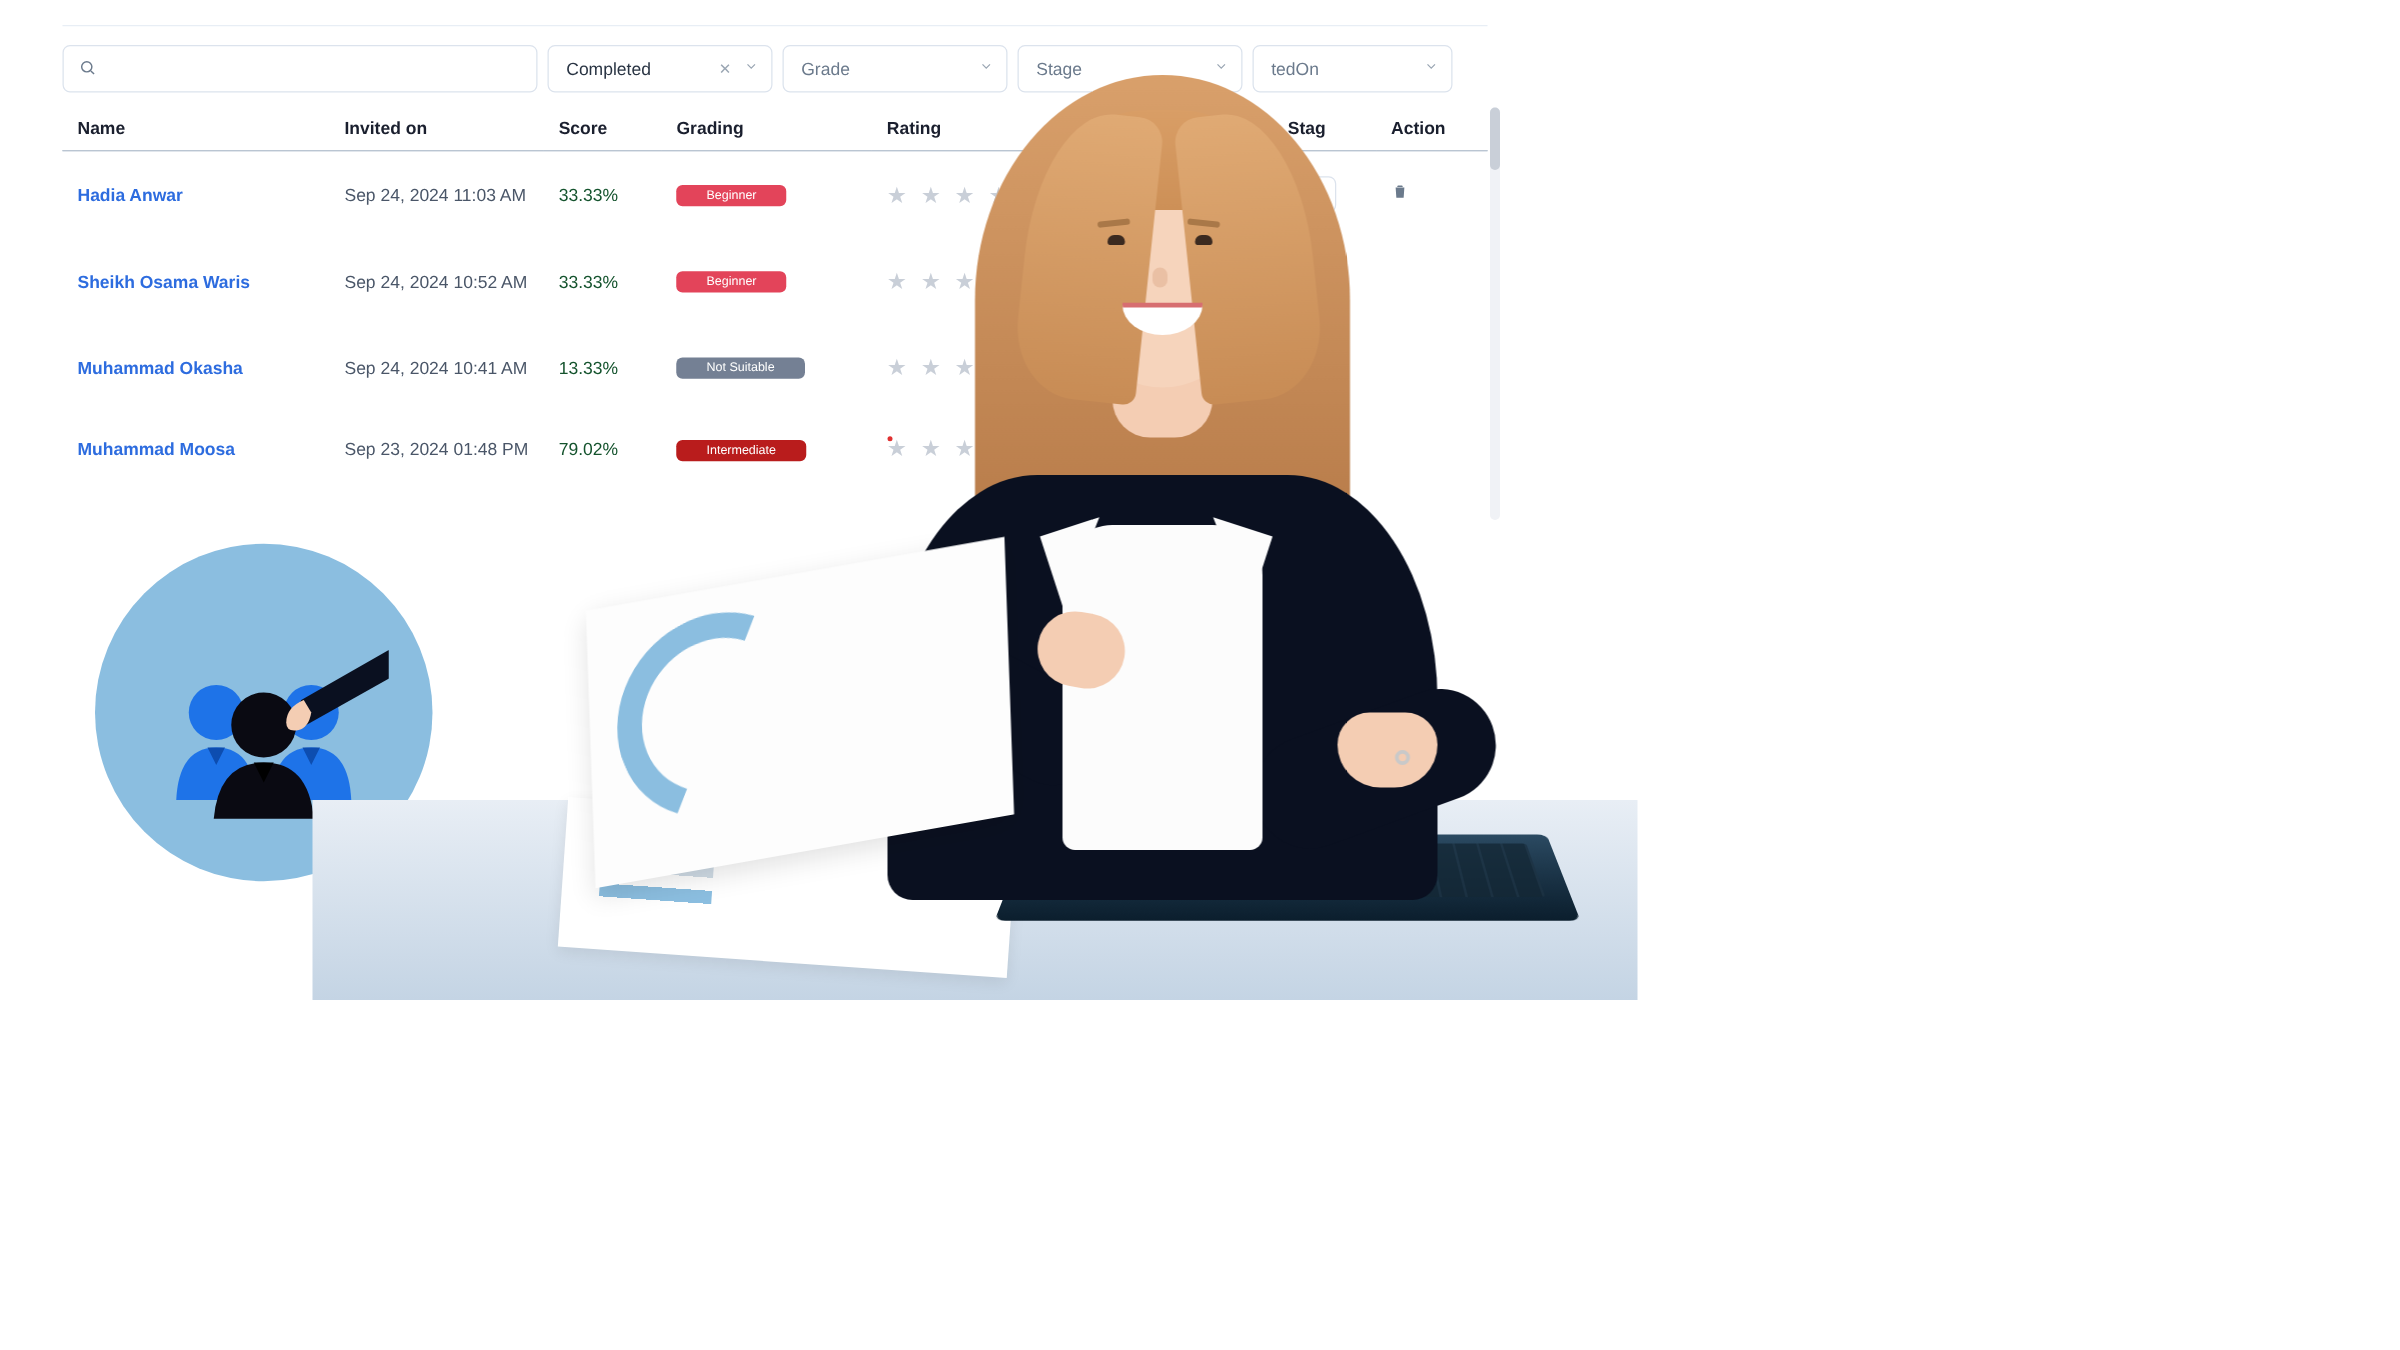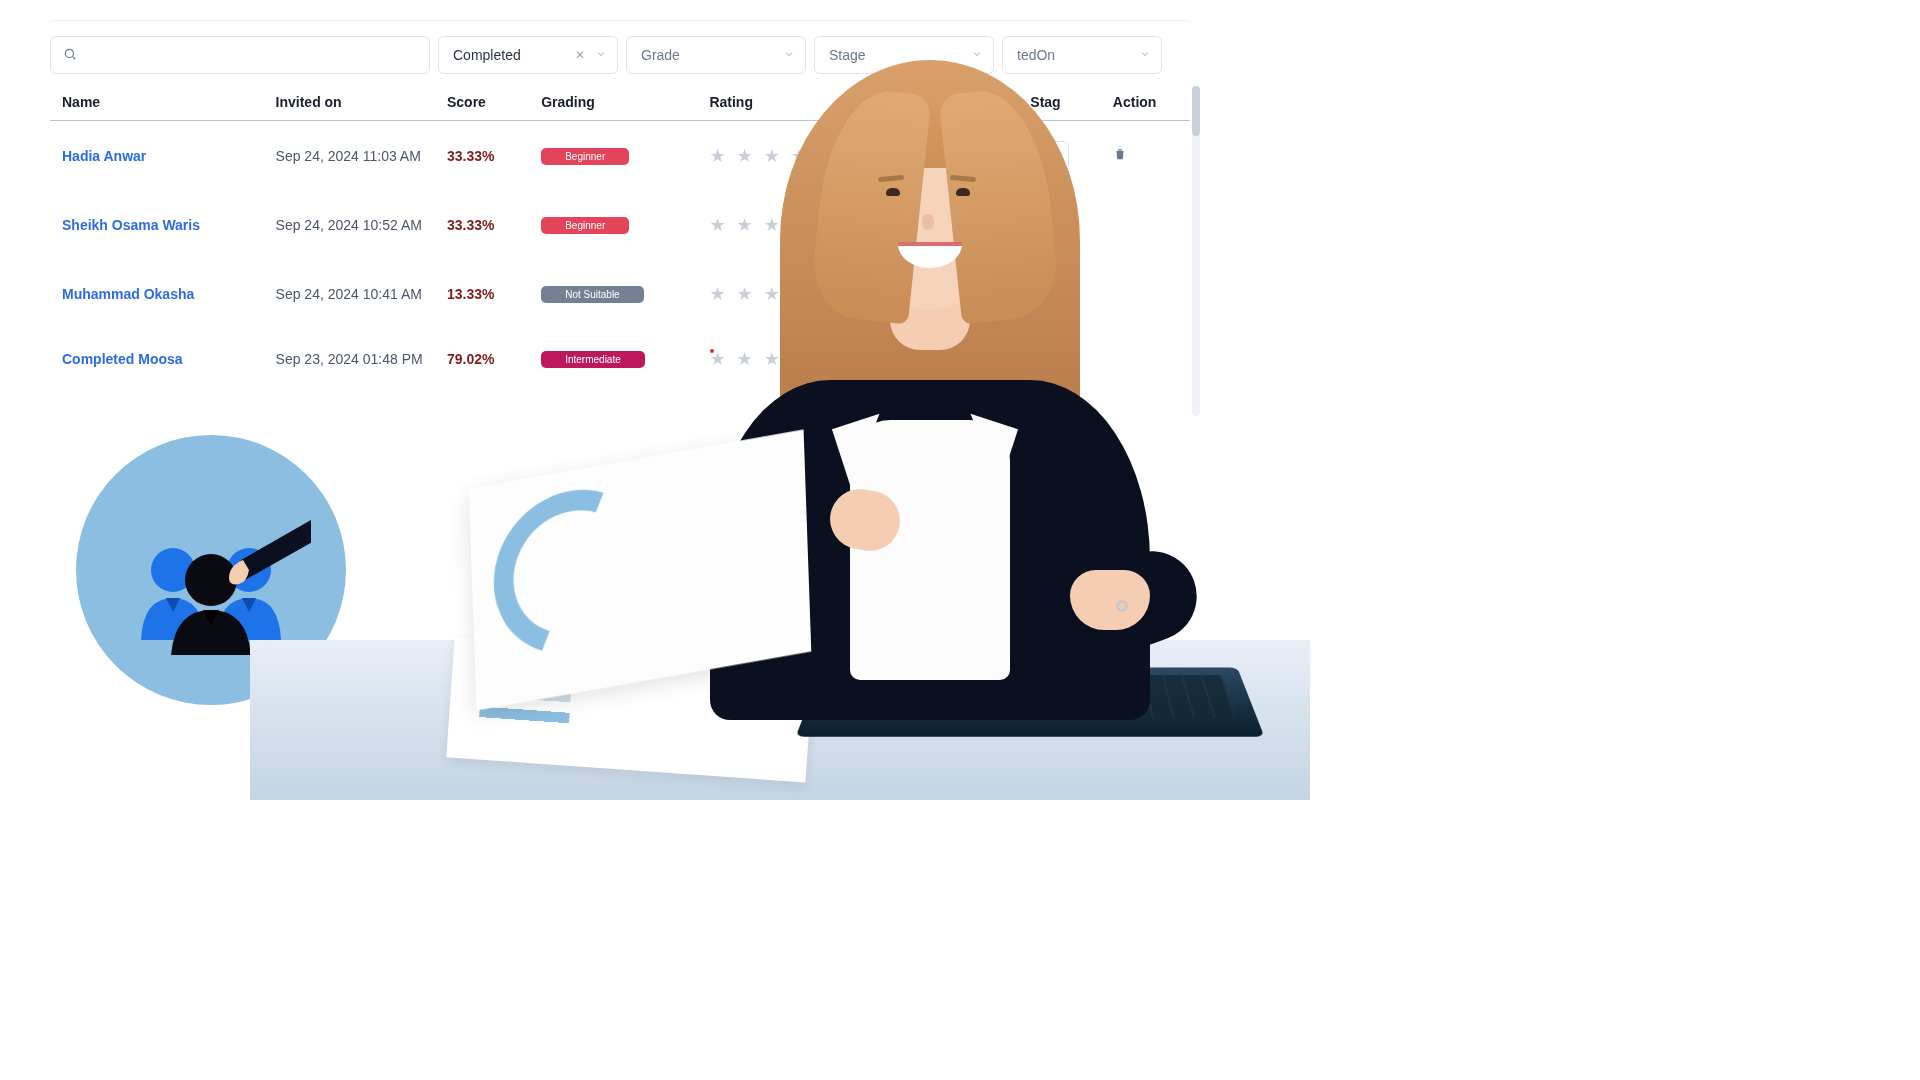--- a/index.html
+++ b/index.html
@@ -94,32 +94,32 @@
     font-size: 14px;
     color: #333;
     vertical-align: middle;
   }
   .name-link {
     color: #2d6cdf;
     font-weight: 600;
     cursor: pointer;
   }
   .invited { color: #4a5668; max-width: 130px; }
-  .score { color: #7f1d1d; font-weight: 700; }
+  .score { color: #14532d; font-weight: 400; }
   .badge {
     display: inline-block;
     padding: 3px 24px;
     border-radius: 5px;
     font-size: 10px;
     font-weight: 400;
     color: #fff;
   }
   .badge-beginner { background: #e3445a; }
   .badge-notsuitable { background: #748094; }
-  .badge-intermediate { background: #be185d; }
+  .badge-intermediate { background: #b91c1c; }
   .stars { color: #c9cfd8; letter-spacing: 3px; font-size: 18px; }
   .status { color: #2a9d5c; font-weight: 500; }
   .stage-select {
     display: inline-flex;
     align-items: center;
     border: 1px solid #dce3ed;
     border-radius: 6px;
     padding: 6px 10px;
     font-size: 13px;
     color: #4a5668;
@@ -476,21 +476,21 @@
     <td><span class="name-link">Muhammad Okasha</span></td>
     <td class="invited">Sep 24, 2024 10:41 AM</td>
     <td class="score">13.33%</td>
     <td><span class="badge badge-notsuitable">Not Suitable</span></td>
     <td class="stars">★ ★ ★ ★ ★</td>
     <td class="status">Completed</td>
     <td><span class="stage-select">No</span></td>
     <td></td>
         </tr>
         <tr>
-    <td><span class="name-link">Completed Moosa</span></td>
+    <td><span class="name-link">Muhammad Moosa</span></td>
     <td class="invited">Sep 23, 2024 01:48 PM</td>
     <td class="score">79.02%</td>
     <td><span class="badge badge-intermediate">Intermediate</span></td>
     <td class="stars">★ ★ ★ ★ ★</td>
     <td class="status">Comple</td>
     <td></td>
     <td></td>
         </tr>
       </tbody>
   </table>

